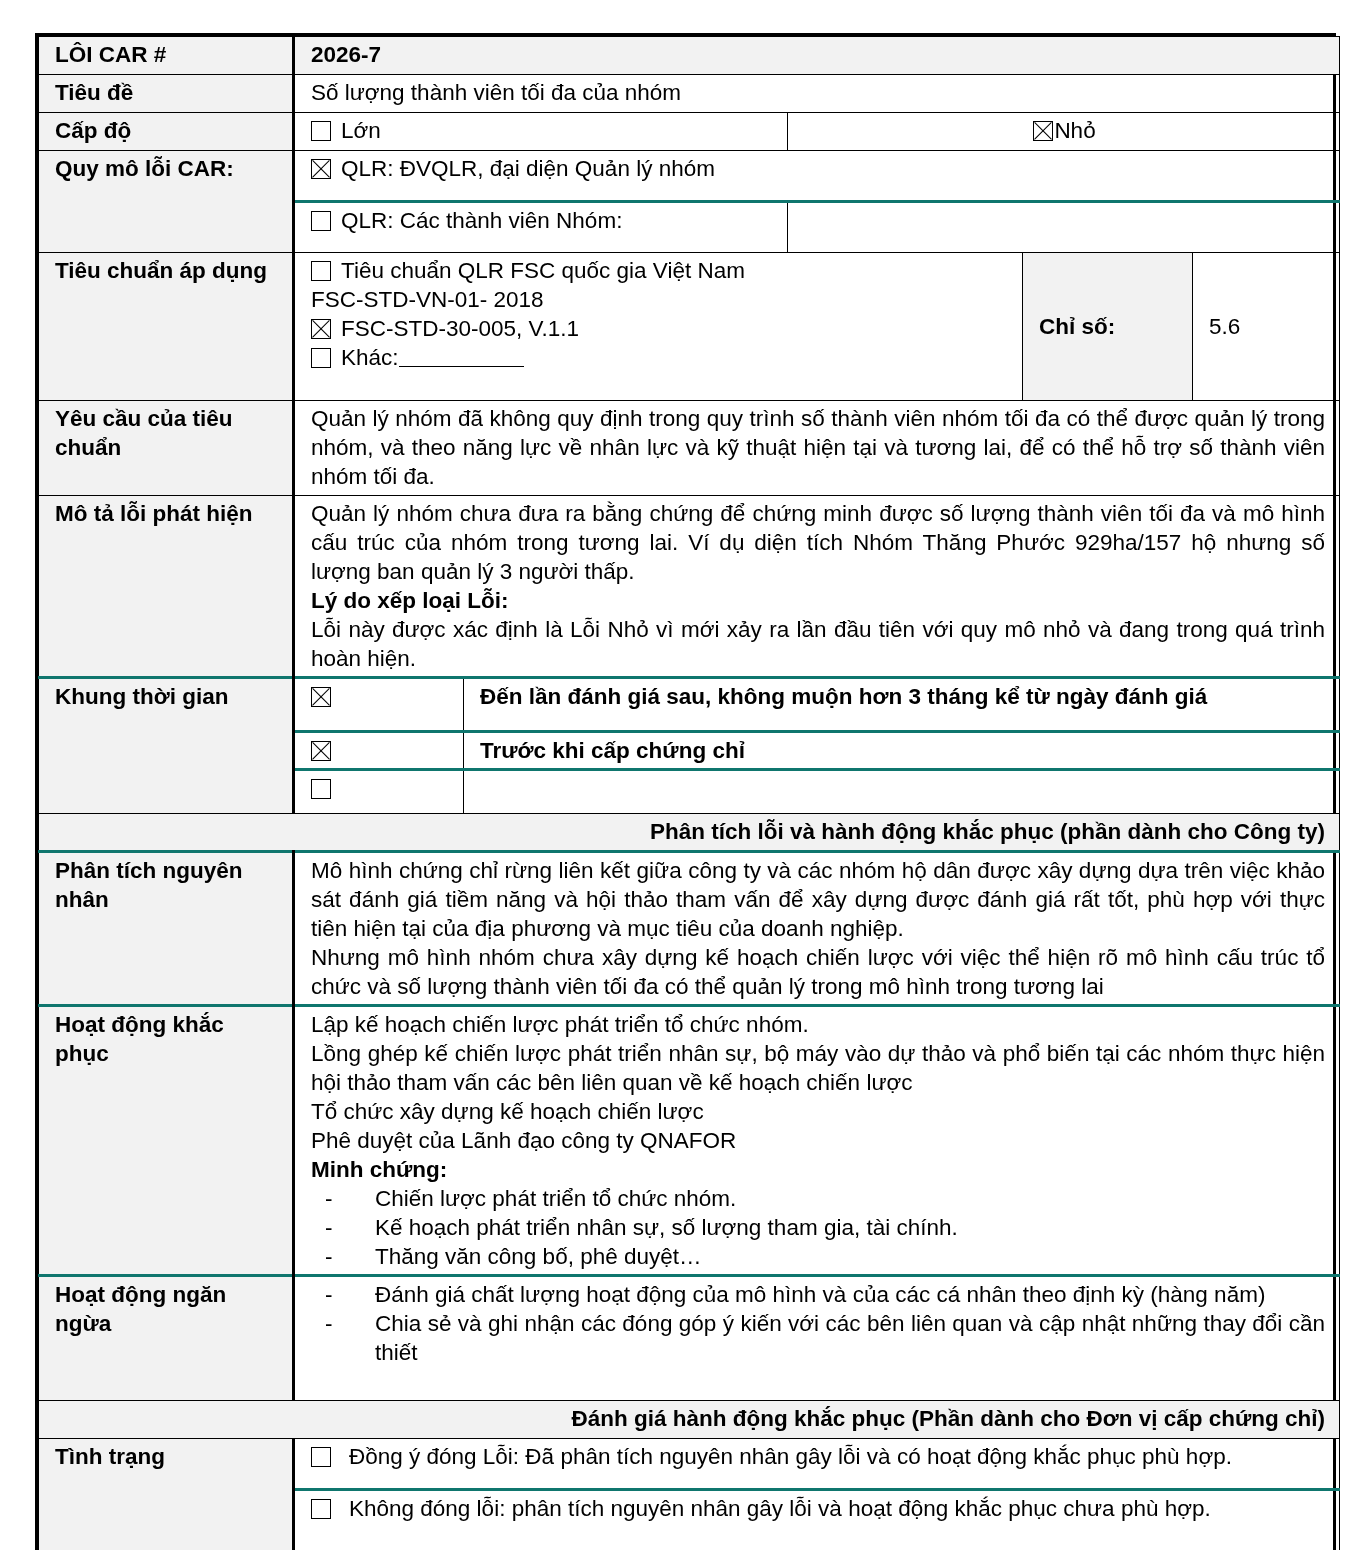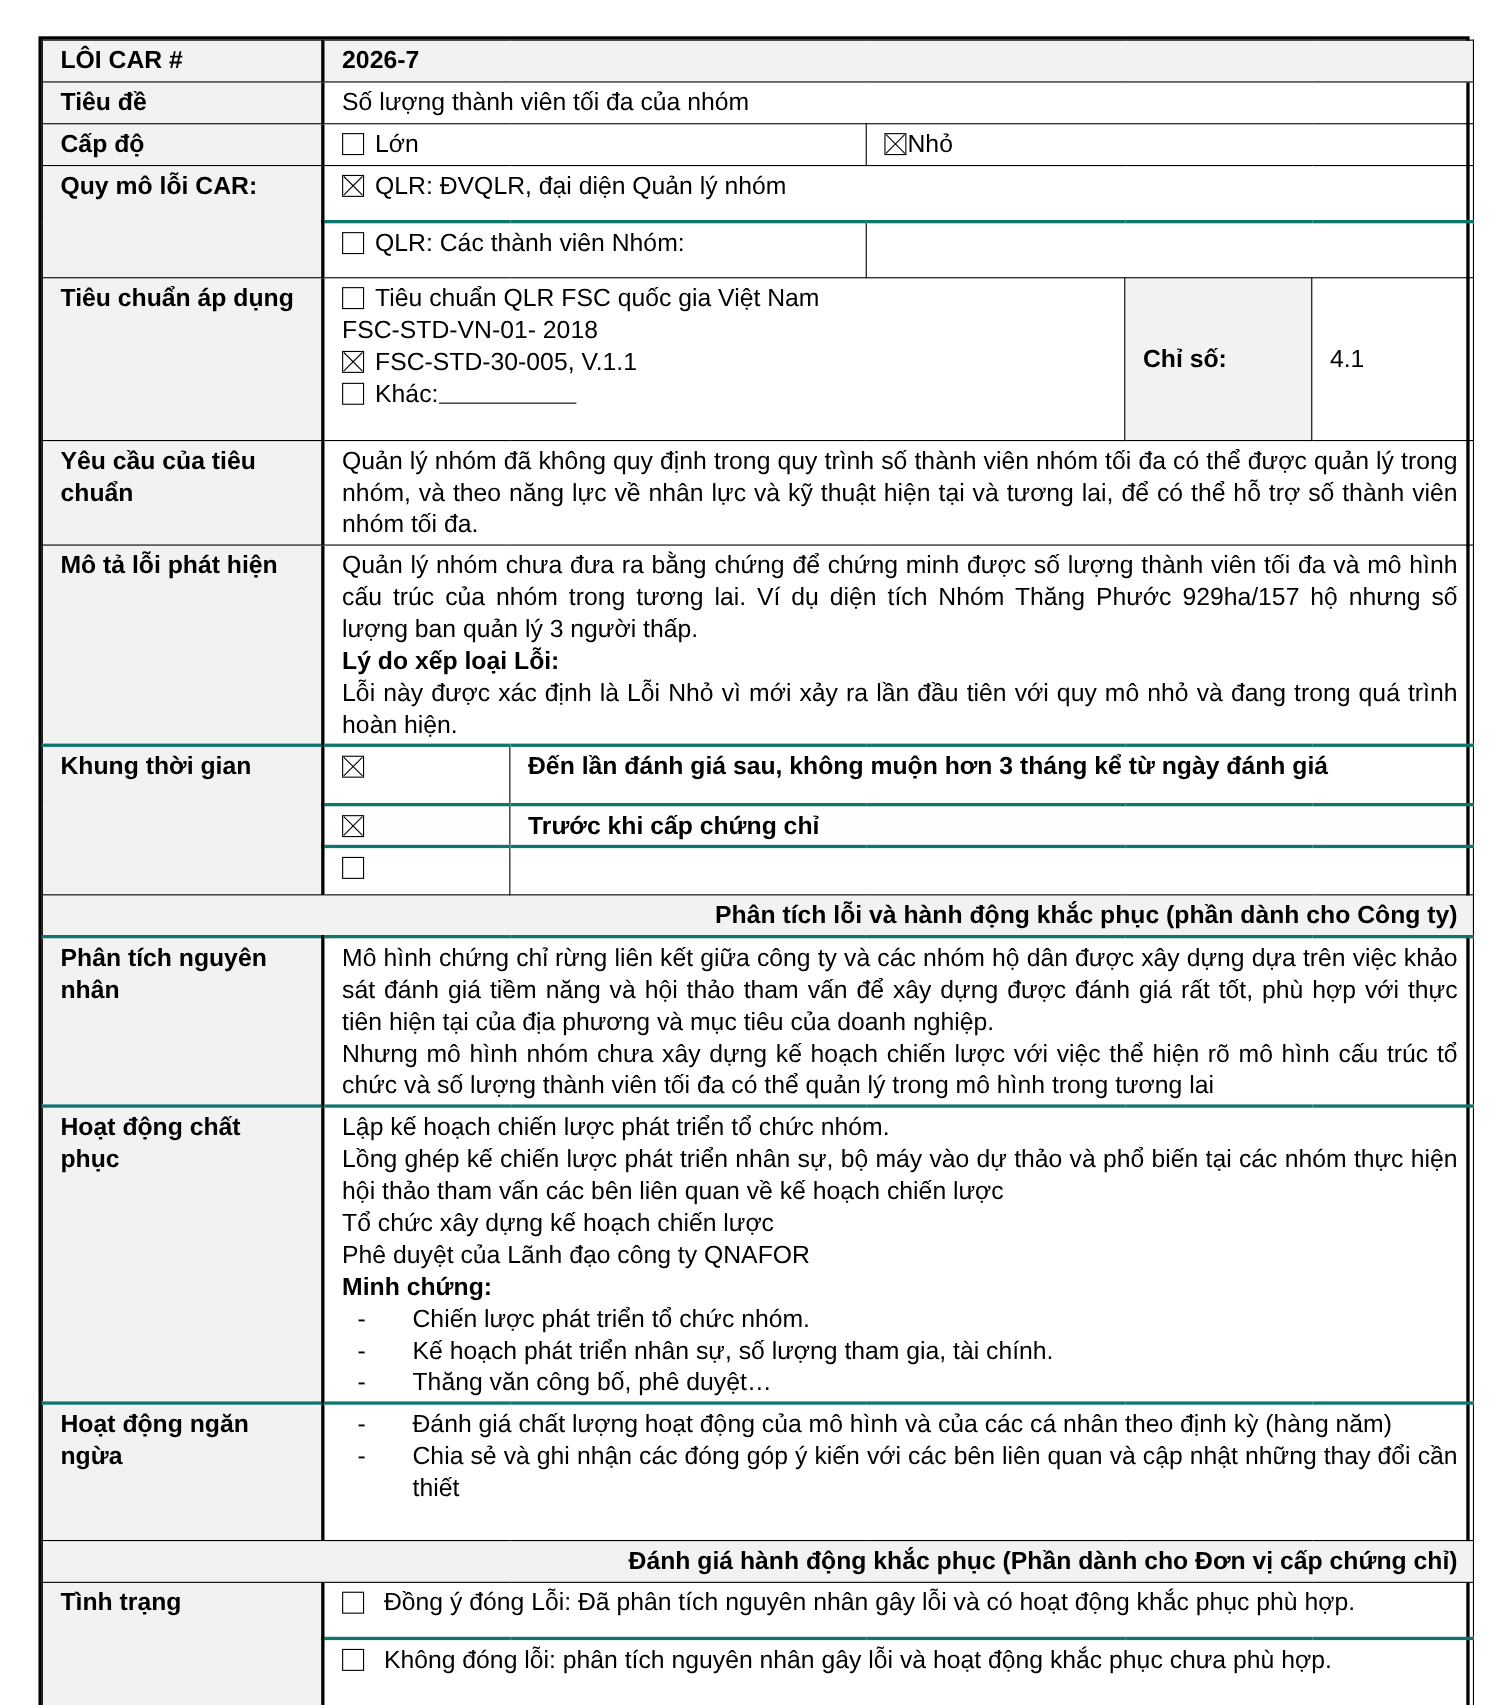--- a/index.html
+++ b/index.html
@@ -42,21 +42,21 @@
     .cb.tight { margin-right: 1px; }
     .just { text-align: justify; }
     .line { display: block; }
     .bullet { display: flex; }
     .bullet .dash { width: 64px; flex: 0 0 64px; padding-left: 14px; box-sizing: border-box; }
     .bullet .txt { flex: 1; text-align: justify; }
     .underline-blank {
       display: inline-block; width: 125px; border-bottom: 1.5px solid #000; height: 20px; vertical-align: -2px;
     }
     .thick-top td { border-top: 3px solid #0f766e; }
-    .center { }
+    .center { text-align: center; }
   </style>
 </head>
 <body>
 
 <div class="doc">
 <table>
   <colgroup>
     <col style="width:255px">
     <col style="width:170px">
     <col style="width:324px">
@@ -101,21 +101,21 @@
 
   <tr style="height:148px">
     <td class="lbl">Tiêu chuẩn áp dụng</td>
     <td colspan="3">
       <span class="line"><span class="cb"></span><span>Tiêu chuẩn QLR FSC quốc gia Việt Nam</span></span>
       <span class="line">FSC-STD-VN-01- 2018</span>
       <span class="line"><span class="cb checked"></span><span>FSC-STD-30-005, V.1.1</span></span>
       <span class="line"><span class="cb"></span><span>Khác:</span><span class="underline-blank"></span></span>
     </td>
     <td class="grey bold" style="vertical-align:middle">Chỉ số:</td>
-    <td style="vertical-align:middle">4.1</td>
+    <td style="vertical-align:middle">5.6</td>
   </tr>
 
   <tr style="height:95px">
     <td class="lbl">Yêu cầu của tiêu chuẩn</td>
     <td colspan="5" class="just">Quản lý nhóm đã không quy định trong quy trình số thành viên nhóm tối đa có thể được quản lý trong nhóm, và theo năng lực về nhân lực và kỹ thuật hiện tại và tương lai, để có thể hỗ trợ số thành viên nhóm tối đa.</td>
   </tr>
 
   <tr style="height:182px">
     <td class="lbl">Mô tả lỗi phát hiện</td>
     <td colspan="5" class="just">
@@ -145,21 +145,21 @@
 
   <tr style="height:153px" class="thick-top">
     <td class="lbl">Phân tích nguyên nhân</td>
     <td colspan="5" class="just">
       <span class="line">Mô hình chứng chỉ rừng liên kết giữa công ty và các nhóm hộ dân được xây dựng dựa trên việc khảo sát đánh giá tiềm năng và hội thảo tham vấn để xây dựng được đánh giá rất tốt, phù hợp với thực tiên hiện tại của địa phương và mục tiêu của doanh nghiệp.</span>
       <span class="line">Nhưng mô hình nhóm chưa xây dựng kế hoạch chiến lược với việc thể hiện rõ mô hình cấu trúc tổ chức và số lượng thành viên tối đa có thể quản lý trong mô hình trong tương lai</span>
     </td>
   </tr>
 
   <tr style="height:268px" class="thick-top">
-    <td class="lbl">Hoạt động chất phục</td>
+    <td class="lbl">Hoạt động khắc phục</td>
     <td colspan="5">
       <span class="line">Lập kế hoạch chiến lược phát triển tổ chức nhóm.</span>
       <span class="line just">Lồng ghép kế chiến lược phát triển nhân sự, bộ máy vào dự thảo và phổ biến tại các nhóm thực hiện hội thảo tham vấn các bên liên quan về kế hoạch chiến lược</span>
       <span class="line">Tổ chức xây dựng kế hoạch chiến lược</span>
       <span class="line">Phê duyệt của Lãnh đạo công ty QNAFOR</span>
       <span class="line bold">Minh chứng:</span>
       <div class="bullet">
               <span class="dash">-</span>
               <span class="txt">Chiến lược phát triển tổ chức nhóm.</span>
             </div>

